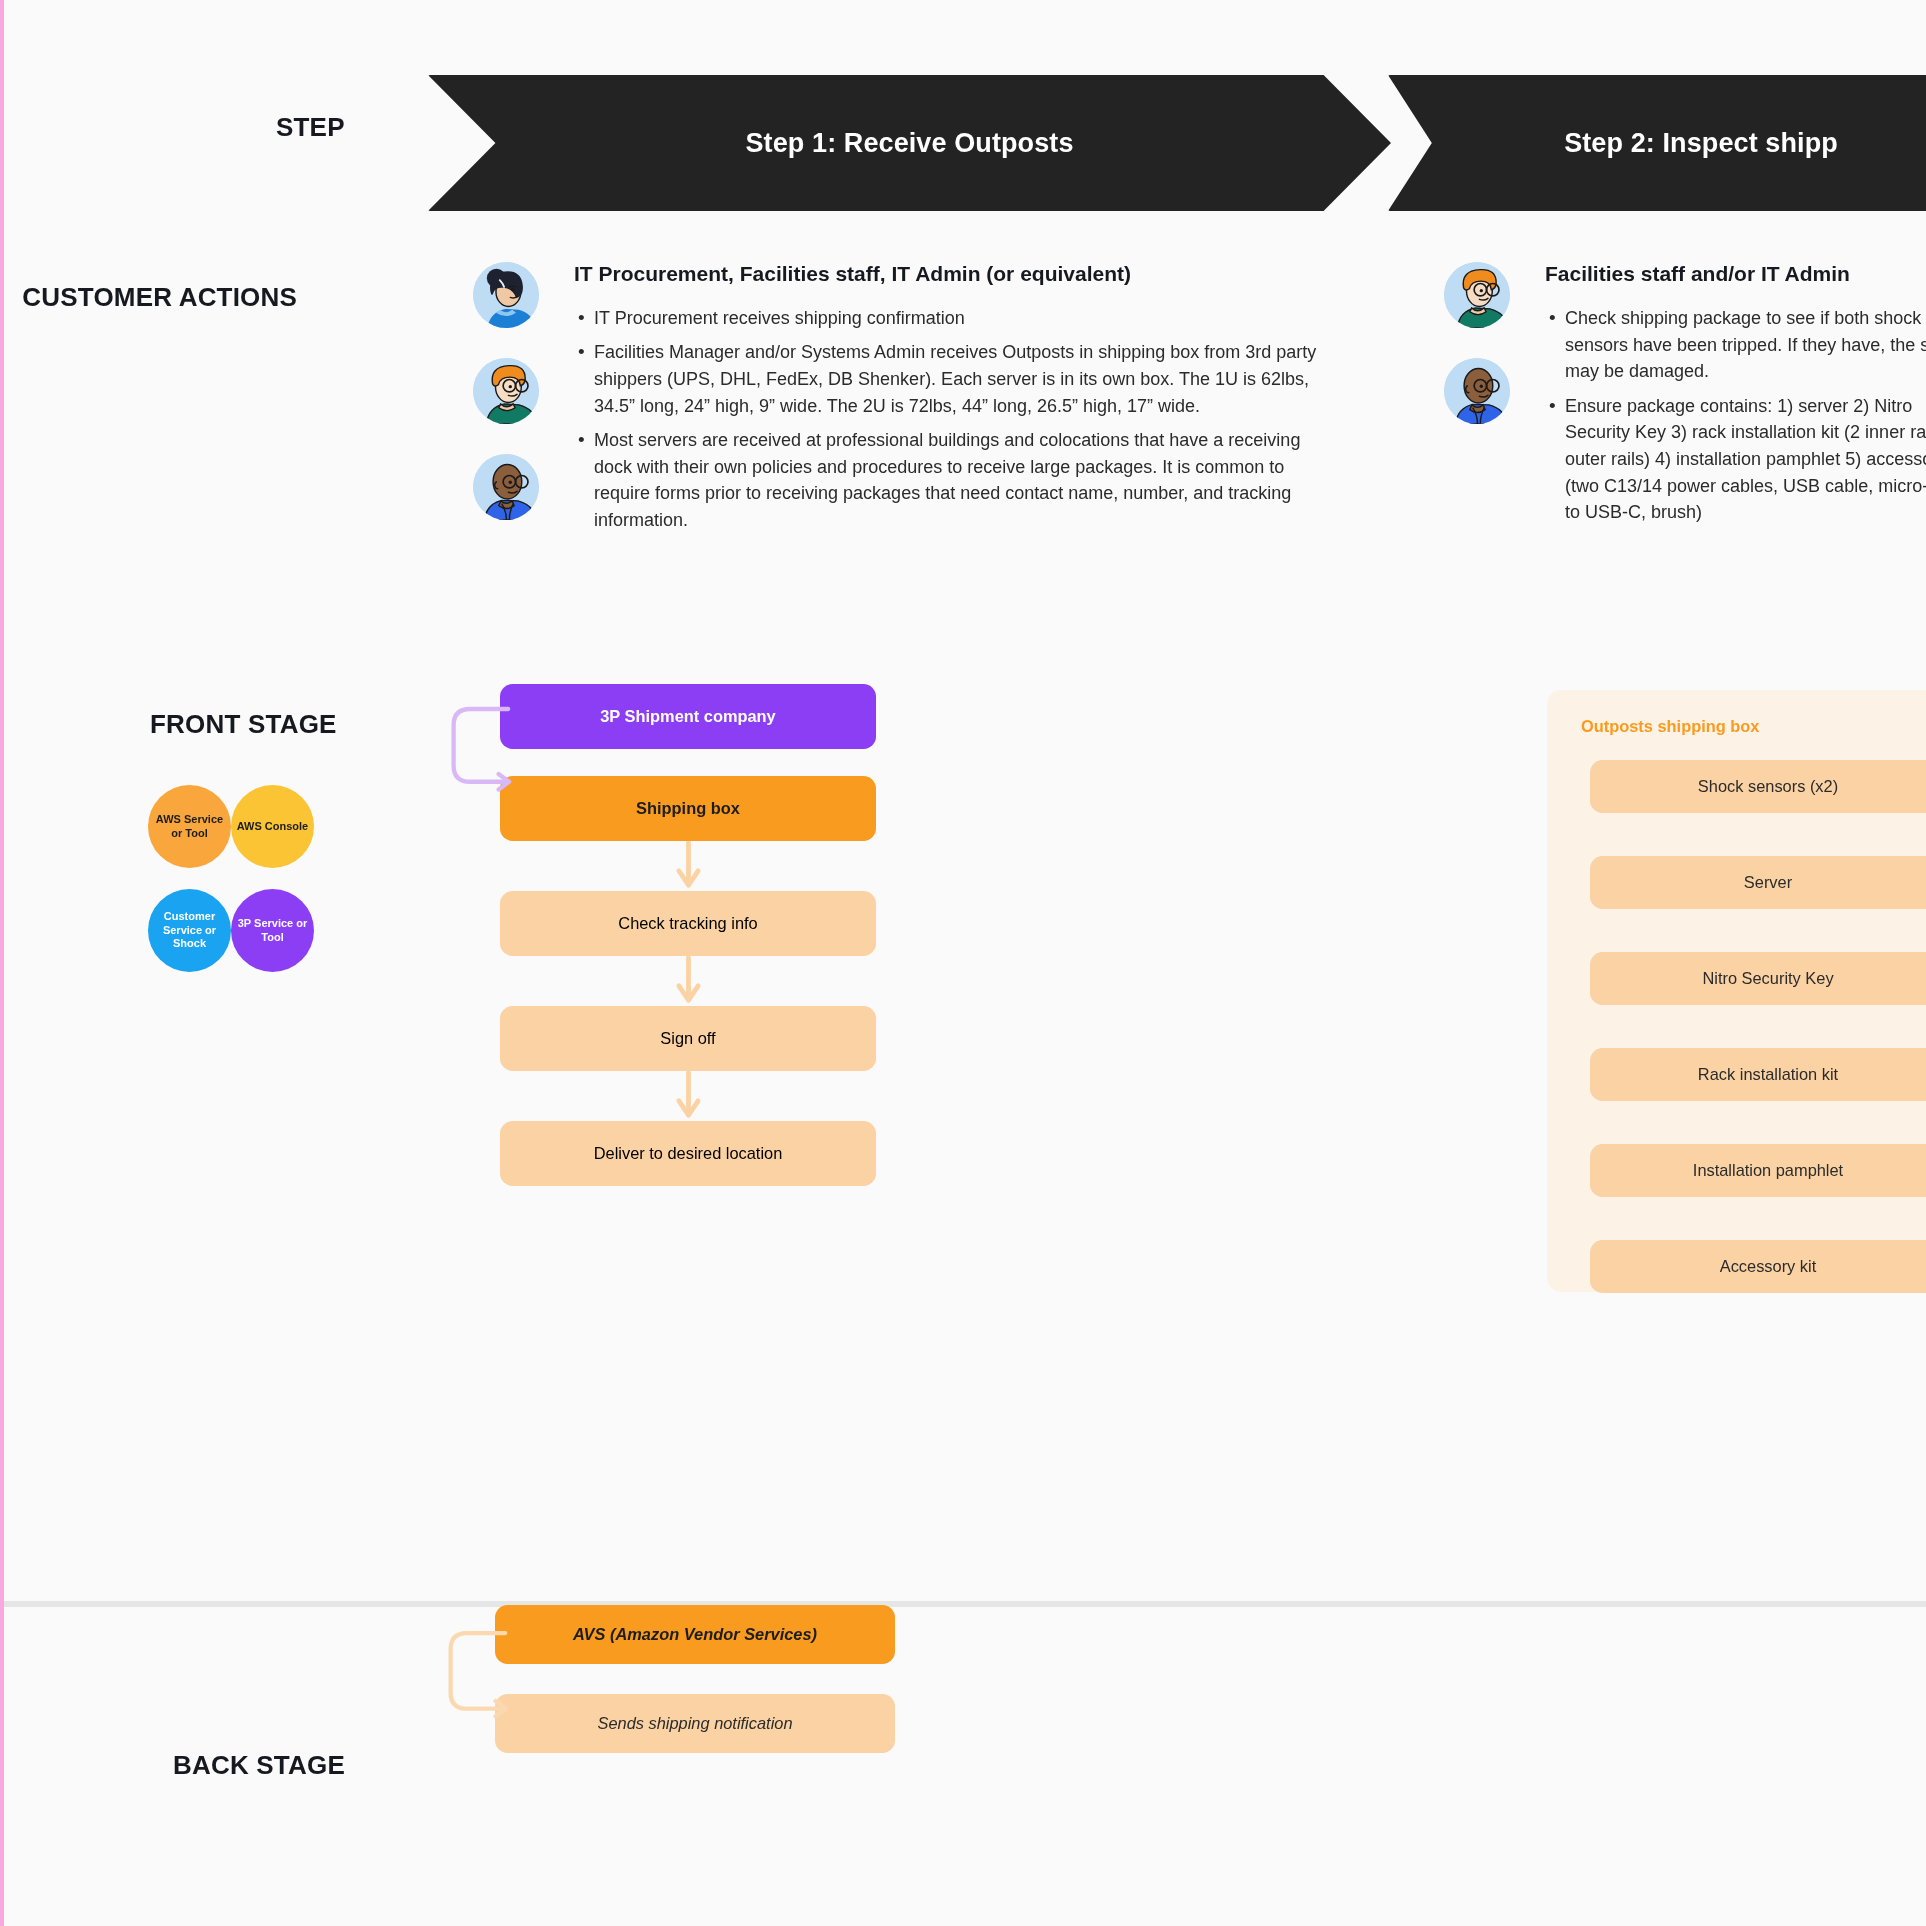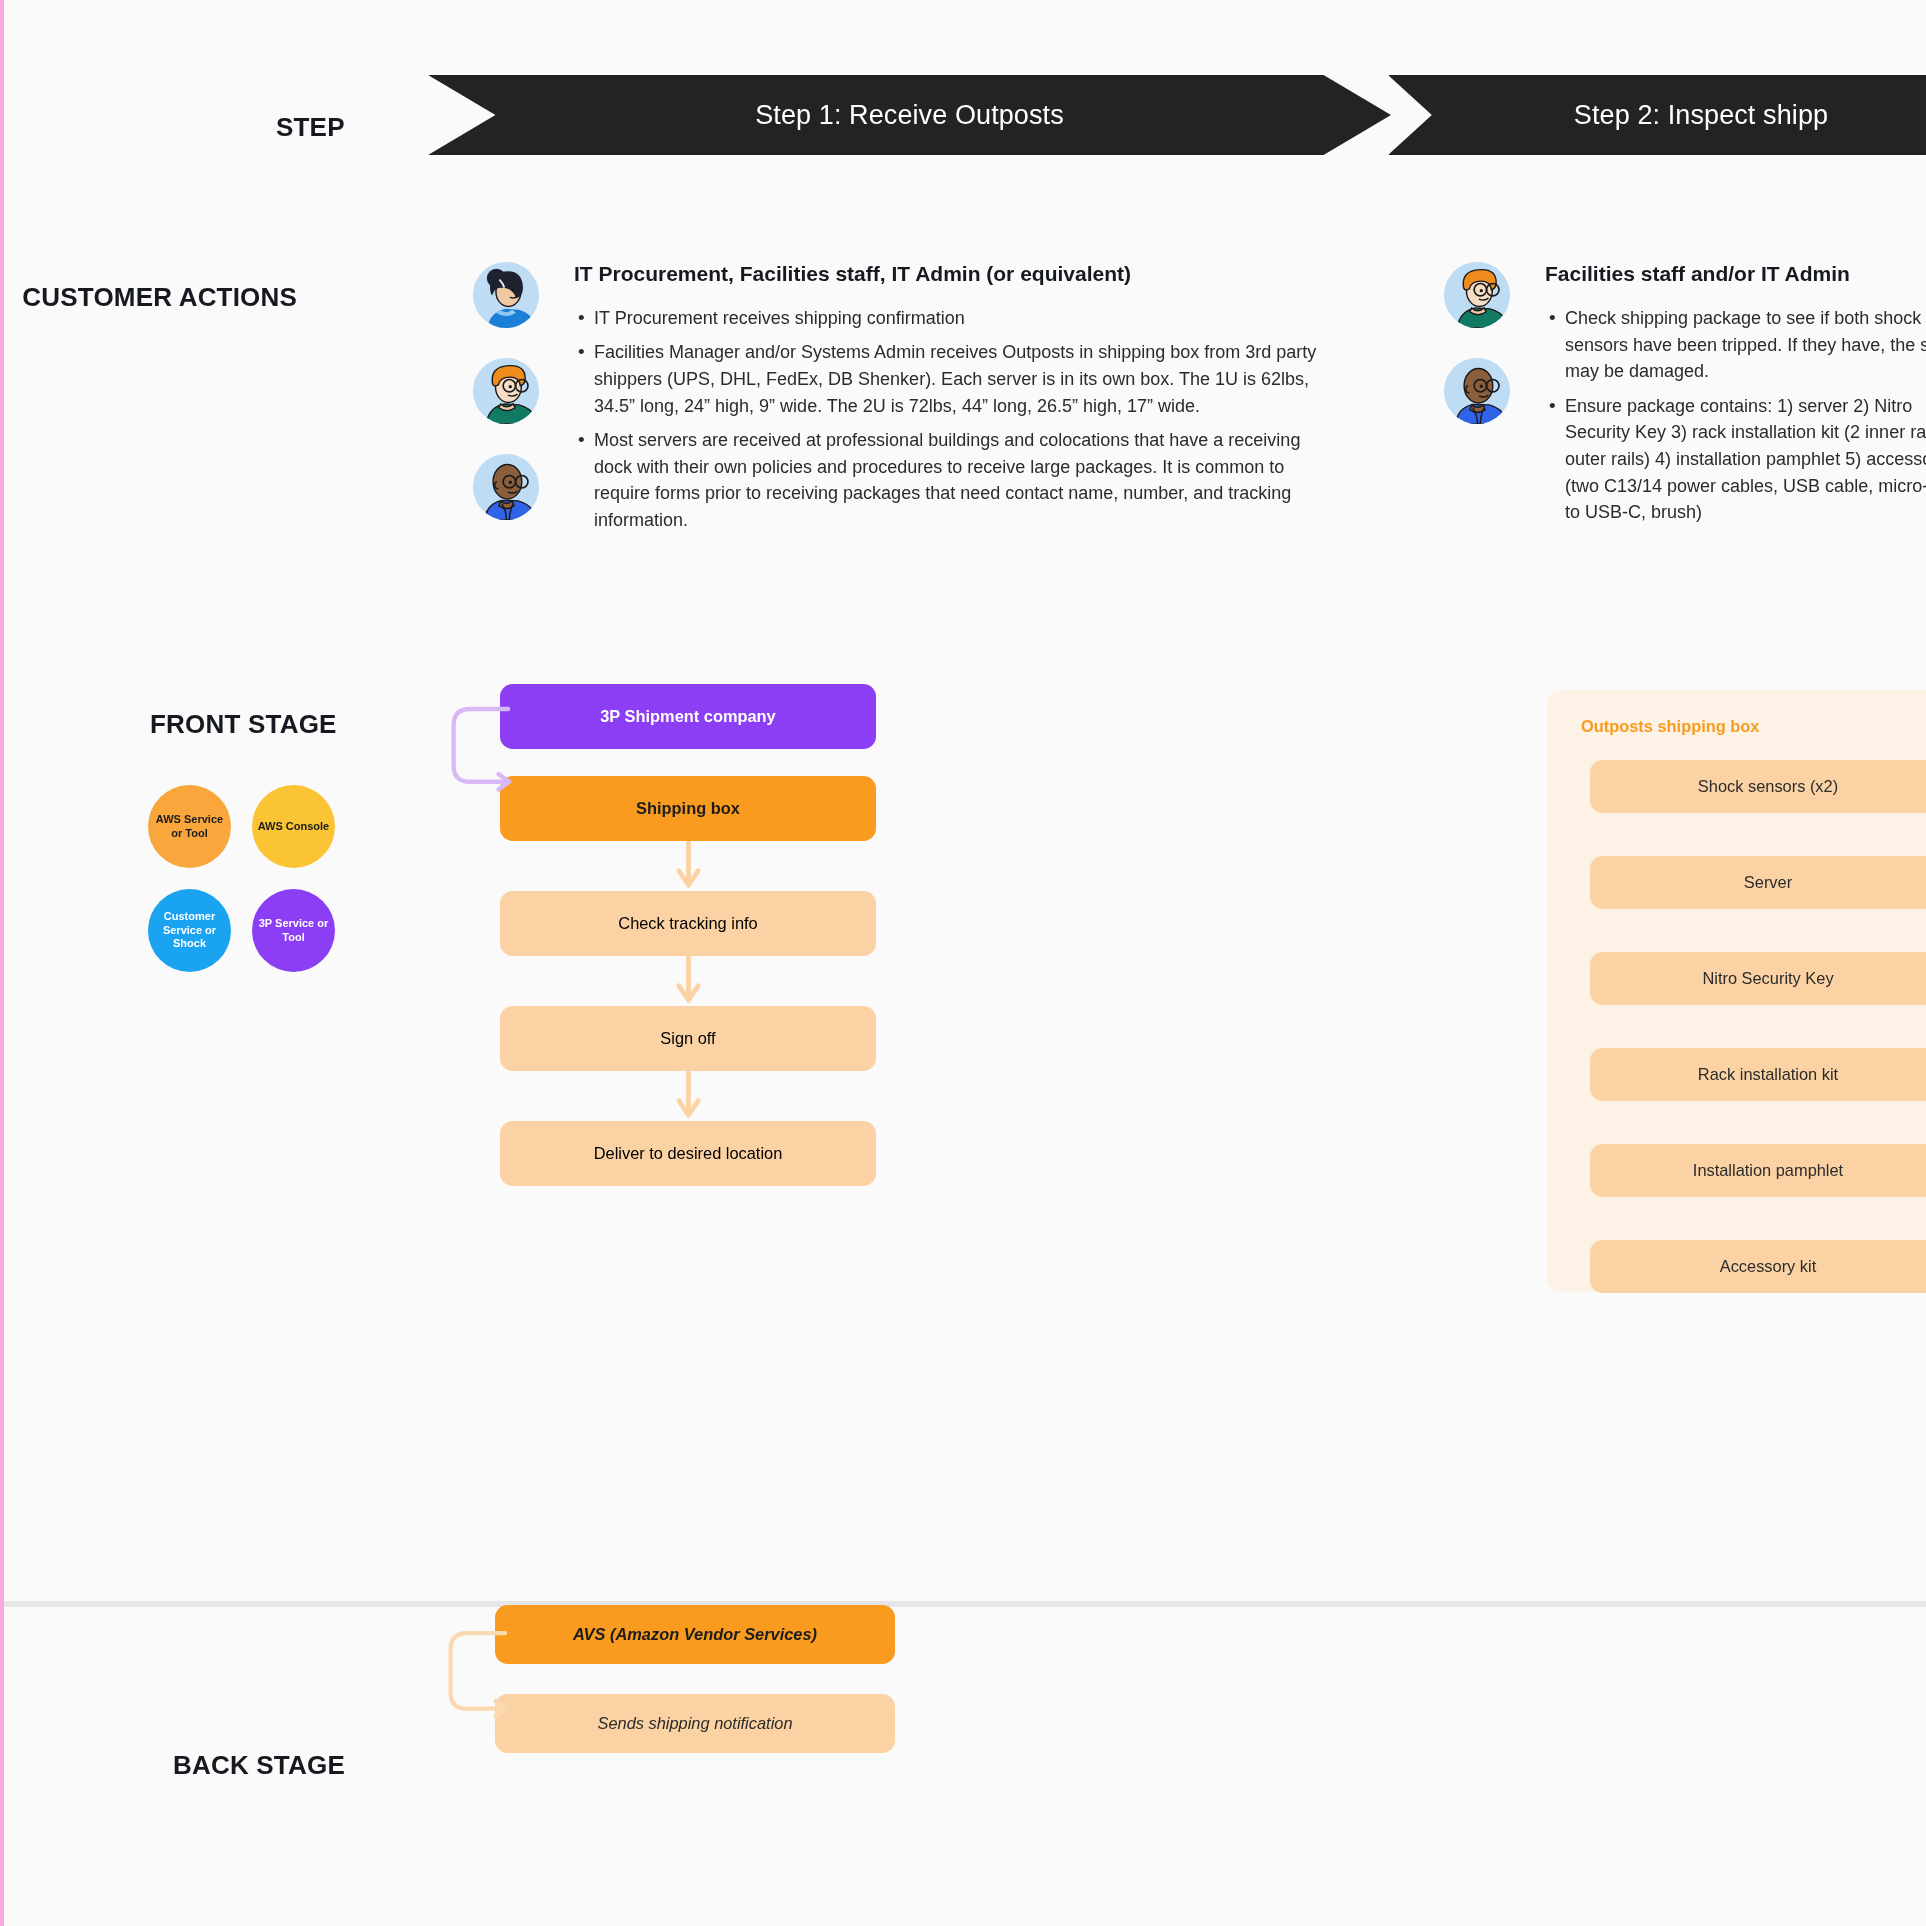--- a/index.html
+++ b/index.html
@@ -24,28 +24,28 @@
     white-space: nowrap;
   }
   #label-step   { left: 272px;  top: 112px; font-size: 26px; }
   #label-actions{ left: 18.3px;   top: 282px; font-size: 26px; }
   #label-front  { left: 146px;  top: 709px; font-size: 26px; }
   #label-back   { left: 169px;  top: 1750px; font-size: 26px; }
 
   .chevron {
     position: absolute;
     top: 75px;
-    height: 80px;
+    height: 136px;
     background: #232323;
     color: #ffffff;
     display: flex;
     align-items: center;
     justify-content: center;
     font-size: 27px;
-    font-weight: 400;
+    font-weight: 700;
     letter-spacing: 0.1px;
   }
   .chevron .chev-text { position: relative; z-index: 3; white-space: nowrap; }
   #chev-1 {
     left: 424px; width: 963px;
     clip-path: polygon(0 0, 93% 0, 100% 50%, 93% 100%, 0 100%, 7% 50%);
     border-radius: 1.9px;
   }
   #chev-2 {
     left: 1384px; width: 626px;
@@ -147,21 +147,21 @@
     display: flex; align-items: center; justify-content: center;
     font-size: 16.4px; text-align: center;
   }
   .node-back.orange { background: #f99b1e; color: #1d1d1d; font-weight: 700; }
   .node-back.peach  { background: #fbd2a3; color: #2b2b2b; font-weight: 400; }
   .back-gap { height: 30px; }
   .hook-back { position: absolute; left: -53px; top: 16.4px; width: 67px; height: 116px; }
 
   
   #legend { position: absolute; left: 144px; top: 785px; width: 226px; }
-  .legend-row { display: flex; gap: 21px; margin-bottom: 21px; }
+  .legend-row { display: flex; margin-bottom: 21px; }
   .legend-circle {
     width: 83px; height: 83px; border-radius: 50%;
     display: flex; align-items: center; justify-content: center;
     text-align: center; font-size: 11px; font-weight: 700;
     line-height: 1.25; padding: 2.9px;
   }
   .lc-aws-service { background: #f9a73c; color: #1d1d1d; }
   .lc-aws-console { background: #fbc434; color: #1d1d1d; }
   .lc-customer    { background: #1aa3f0; color: #ffffff; }
   .lc-3p          { background: #8c3ef5; color: #ffffff; }

